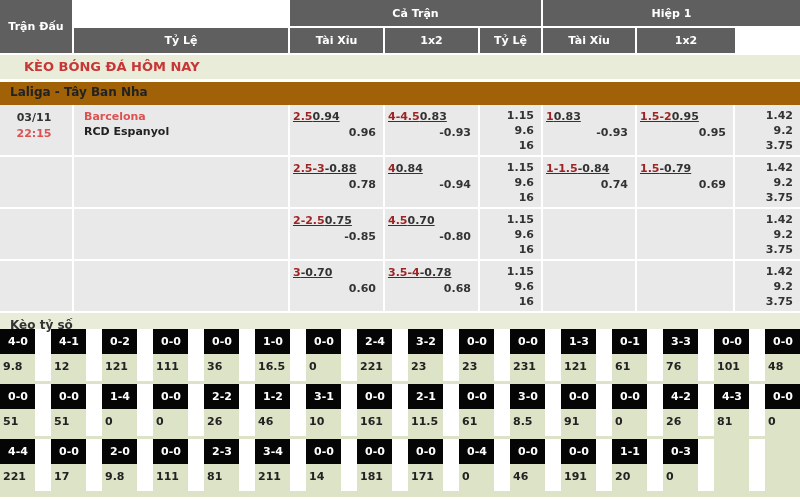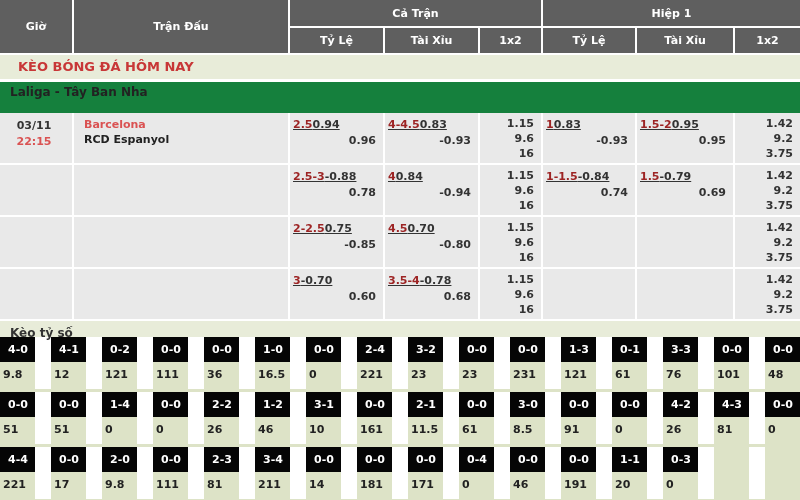--- a/index.html
+++ b/index.html
@@ -8,22 +8,22 @@
 
   
   .thead { display:grid; grid-template-columns:74px 216px 95px 95px 63px 94px 98px 65px; grid-template-rows:28px 27px; }
   .th { background:#5f5f5f; color:#fff; display:flex; align-items:center; justify-content:center;
         border-right:2px solid #fff; border-bottom:2px solid #fff; font-size:11px; }
   .th.span2 { grid-row:1/3; }
   .th.last { border-right:none; }
 
   
   .titlebar { height:27px; background:#e8ecd9; color:#c83737; font-size:13px; line-height:24px;
-              padding-left:18px; border-bottom:3px solid #fff; }
-  .leaguebar { height:31px; background:#15803d; color:#222; font-size:12px; line-height:21px; padding-left:10px; }
+              padding-left:24px; border-bottom:3px solid #fff; }
+  .leaguebar { height:23px; background:#a16207; color:#222; font-size:12px; line-height:21px; padding-left:10px; }
 
   
   .orow { display:grid; grid-template-columns:74px 216px 95px 95px 63px 94px 98px 65px;
           height:52px; background:#e9e9e9; border-bottom:2px solid #fff; }
   .oc { border-right:2px solid #fff; padding:4px 7px 0 3px; overflow:hidden; }
   .oc.last { border-right:none; }
   .gio { text-align:center; line-height:16px; padding-top:5px; }
   .gio .date { color:#333; }
   .gio .time { color:#da5252; }
   .teams { padding-left:10px; padding-top:4px; line-height:15px; }
@@ -43,21 +43,20 @@
   .sc-label { height:25px; line-height:25px; background:#050505; color:#fff; padding-left:8px; font-size:11px; }
   .sc-value { height:27px; line-height:25px; padding-left:3px; color:#222; }
   .sc.empty .sc-label { background:#dde3c7; }
 </style>
 </head>
 <body>
 
 <div class="page">
 
   <div class="thead">
-    <div class="th span2">Giờ</div>
     <div class="th span2">Trận Đấu</div>
     <div class="th" style="grid-column:3/6">Cả Trận</div>
     <div class="th last" style="grid-column:6/9">Hiệp 1</div>
     <div class="th">Tỷ Lệ</div>
     <div class="th">Tài Xỉu</div>
     <div class="th">1x2</div>
     <div class="th">Tỷ Lệ</div>
     <div class="th">Tài Xỉu</div>
     <div class="th last">1x2</div>
   </div>

